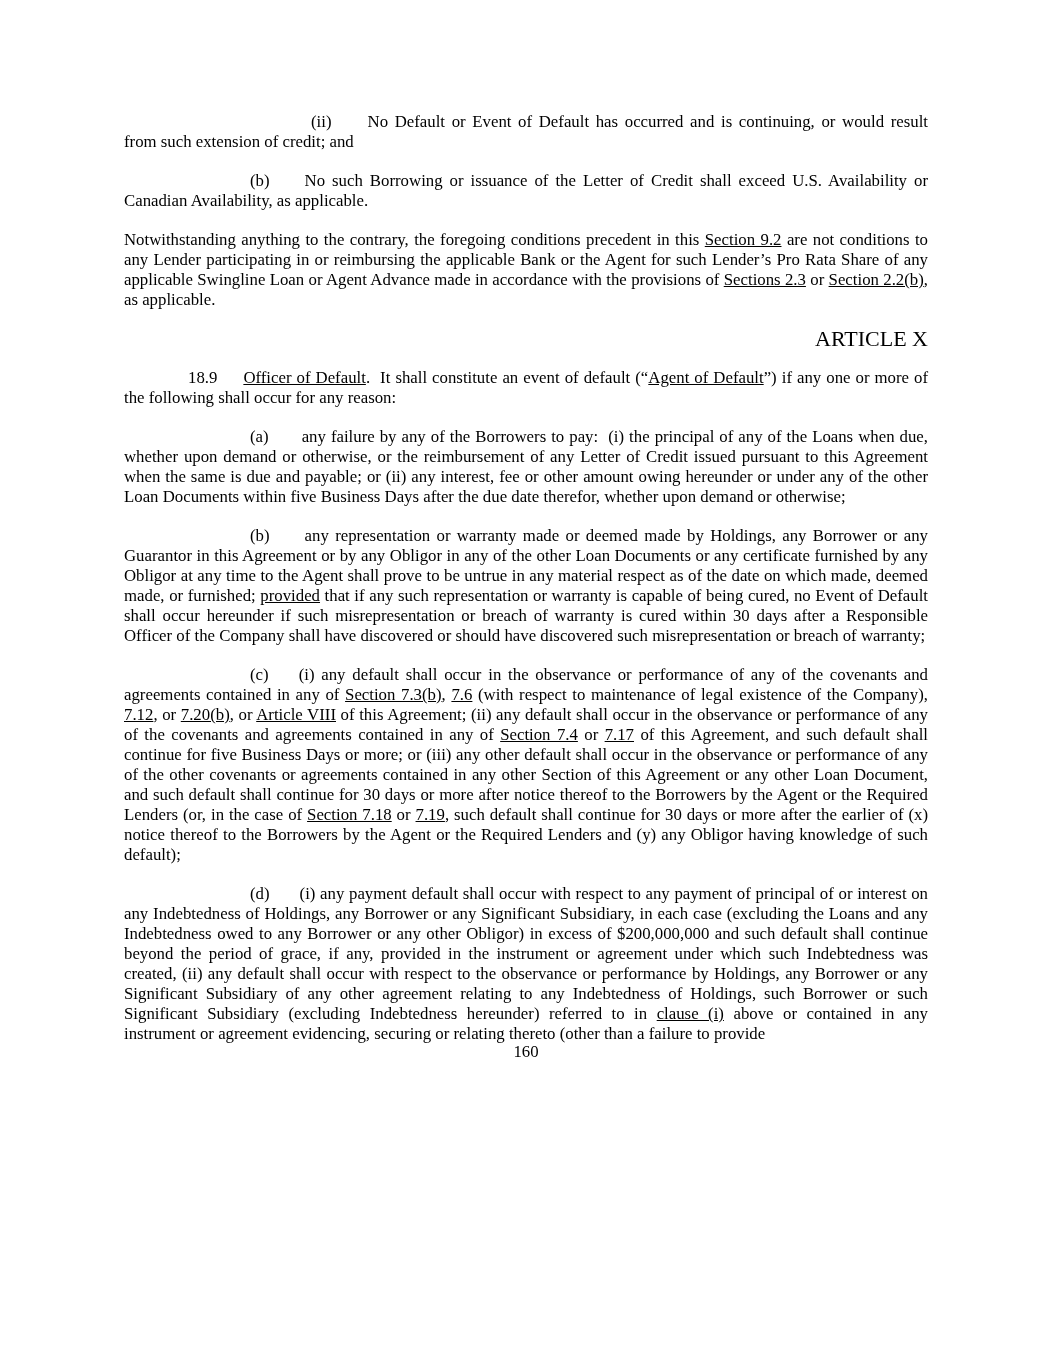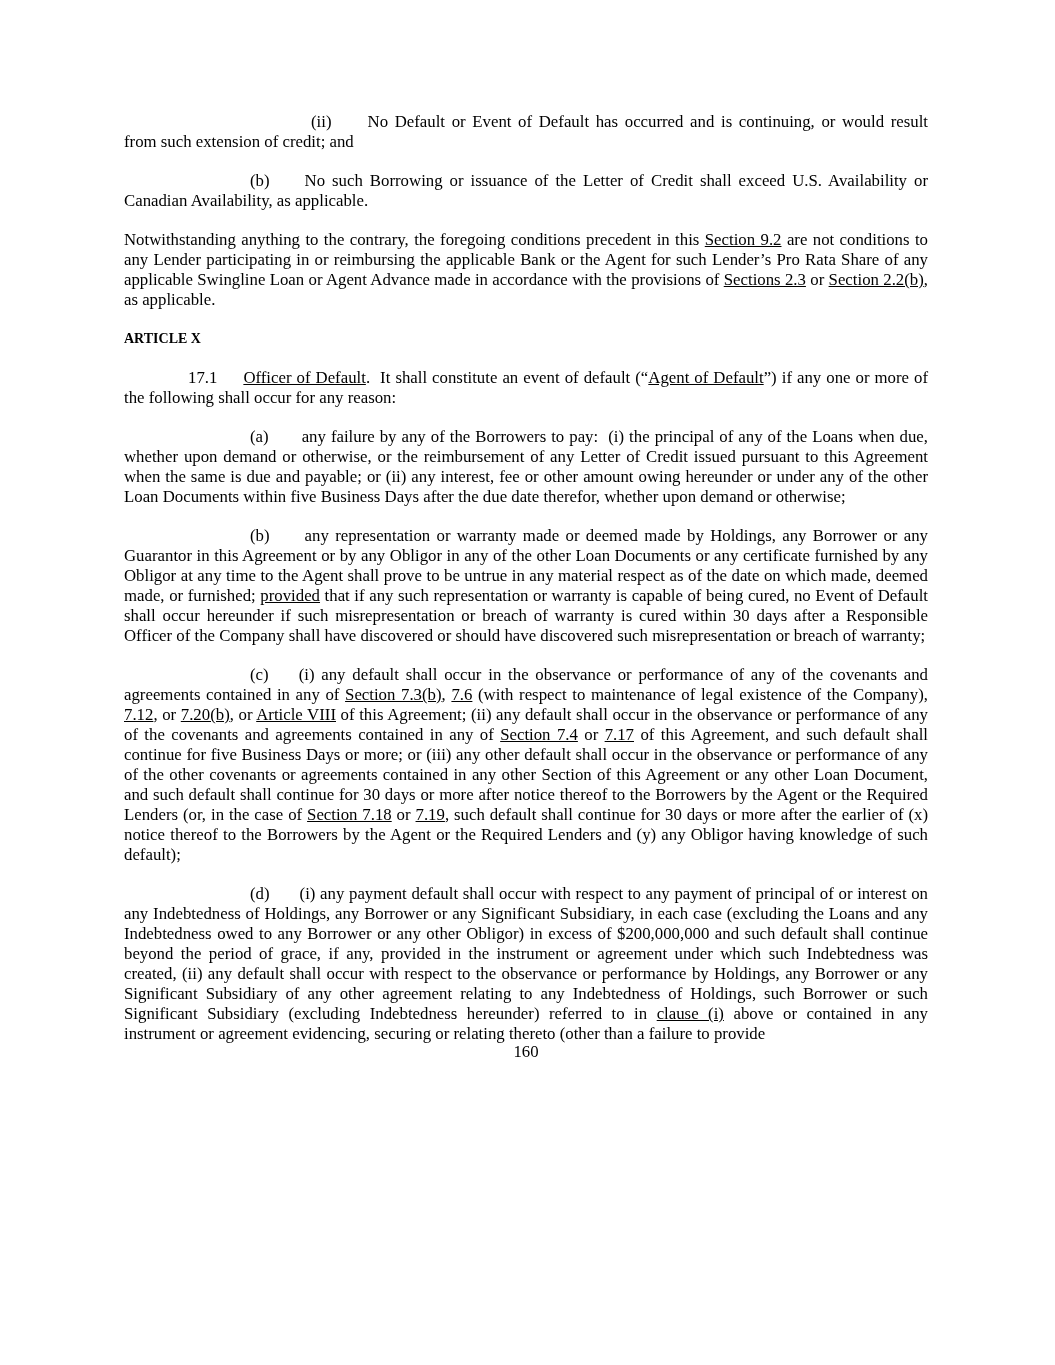--- a/index.html
+++ b/index.html
@@ -24,23 +24,23 @@
     text-align: justify;
     line-height: 20px;
   }
   .indent-deep  { text-indent: 187px; }
   .indent-med   { text-indent: 126px; }
   .indent-small { text-indent: 64px; }
   .tab { display: inline-block; }
   .u { text-decoration: underline; }
   .heading {
     margin: 0 0 19px 0;
-    text-align: left;
-    font-weight: bold;
-    font-size: 14px;
+    text-align: right;
+    font-weight: normal;
+    font-size: 22px;
     line-height: 20px;
   }
   .page-number {
     margin-top: -21px;
     text-align: center;
     line-height: 20px;
   }
   .change-bar {
     position: absolute;
     left: 68px;
@@ -65,21 +65,21 @@
 
 <div class="page">
 
   <div class="content">
     <p class="para indent-deep"><span>(ii)</span><span class="tab" style="width: 36px;"></span><span>No Default or Event of Default has occurred and is continuing, or would result from such extension of credit; and</span></p>
     <p class="para indent-med"><span>(b)</span><span class="tab" style="width: 35px;"></span><span>No such Borrowing or issuance of the Letter of Credit shall exceed U.S. Availability or Canadian Availability, as applicable.</span></p>
     <p class="para"><span>Notwithstanding anything to the contrary, the foregoing conditions precedent in this </span><span class="u">Section 9.2</span><span> are not conditions to any Lender participating in or reimbursing the applicable Bank or the Agent for such Lender’s Pro Rata Share of any applicable Swingline Loan or Agent Advance made in accordance with the provisions of </span><span class="u">Sections 2.3</span><span> or </span><span class="u">Section 2.2(b)</span><span>, as applicable.</span></p>
 
     <div class="heading">ARTICLE X</div>
 
-    <p class="para indent-small"><span>17.1</span><span class="tab" style="width: 26px;"></span><span class="u">Officer of Default</span><span>.&nbsp; It shall constitute an event of default (“</span><span class="u">Agent of Default</span><span>”) if any one or more of the following shall occur for any reason:</span></p>
+    <p class="para indent-small"><span>18.9</span><span class="tab" style="width: 26px;"></span><span class="u">Officer of Default</span><span>.&nbsp; It shall constitute an event of default (“</span><span class="u">Agent of Default</span><span>”) if any one or more of the following shall occur for any reason:</span></p>
     <p class="para indent-med"><span>(a)</span><span class="tab" style="width: 33px;"></span><span>any failure by any of the Borrowers to pay:&nbsp; (i) the principal of any of the Loans when due, whether upon demand or otherwise, or the reimbursement of any Letter of Credit issued pursuant to this Agreement when the same is due and payable; or (ii) any interest, fee or other amount owing hereunder or under any of the other Loan Documents within five Business Days after the due date therefor, whether upon demand or otherwise;</span></p>
     <p class="para indent-med"><span>(b)</span><span class="tab" style="width: 35px;"></span><span>any representation or warranty made or deemed made by Holdings, any Borrower or any Guarantor in this Agreement or by any Obligor in any of the other Loan Documents or any certificate furnished by any Obligor at any time to the Agent shall prove to be untrue in any material respect as of the date on which made, deemed made, or furnished; </span><span class="u">provided</span><span> that if any such representation or warranty is capable of being cured, no Event of Default shall occur hereunder if such misrepresentation or breach of warranty is cured within 30 days after a Responsible Officer of the Company shall have discovered or should have discovered such misrepresentation or breach of warranty;</span></p>
     <p class="para indent-med"><span>(c)</span><span class="tab" style="width: 30px;"></span><span>(i) any default shall occur in the observance or performance of any of the covenants and agreements contained in any of </span><span class="u">Section 7.3(b)</span><span>, </span><span class="u">7.6</span><span> (with respect to maintenance of legal existence of the Company), </span><span class="u">7.12</span><span>, or </span><span class="u">7.20(b)</span><span>, or </span><span class="u">Article VIII</span><span> of this Agreement; (ii) any default shall occur in the observance or performance of any of the covenants and agreements contained in any of </span><span class="u">Section 7.4</span><span> or </span><span class="u">7.17</span><span> of this Agreement, and such default shall continue for five Business Days or more; or (iii) any other default shall occur in the observance or performance of any of the other covenants or agreements contained in any other Section of this Agreement or any other Loan Document, and such default shall continue for 30 days or more after notice thereof to the Borrowers by the Agent or the Required Lenders (or, in the case of </span><span class="u">Section 7.18</span><span> or </span><span class="u">7.19</span><span>, such default shall continue for 30 days or more after the earlier of (x) notice thereof to the Borrowers by the Agent or the Required Lenders and (y) any Obligor having knowledge of such default);</span></p>
     <p class="para indent-med"><span>(d)</span><span class="tab" style="width: 30px;"></span><span>(i) any payment default shall occur with respect to any payment of principal of or interest on any Indebtedness of Holdings, any Borrower or any Significant Subsidiary, in each case (excluding the Loans and any Indebtedness owed to any Borrower or any other Obligor) in excess of $200,000,000 and such default shall continue beyond the period of grace, if any, provided in the instrument or agreement under which such Indebtedness was created, (ii) any default shall occur with respect to the observance or performance by Holdings, any Borrower or any Significant Subsidiary of any other agreement relating to any Indebtedness of Holdings, such Borrower or such Significant Subsidiary (excluding Indebtedness hereunder) referred to in </span><span class="u">clause (i)</span><span> above or contained in any instrument or agreement evidencing, securing or relating thereto (other than a failure to provide</span></p>
 
     <div class="page-number">160</div>
   </div>
 
   <div class="change-bar"></div>
 

